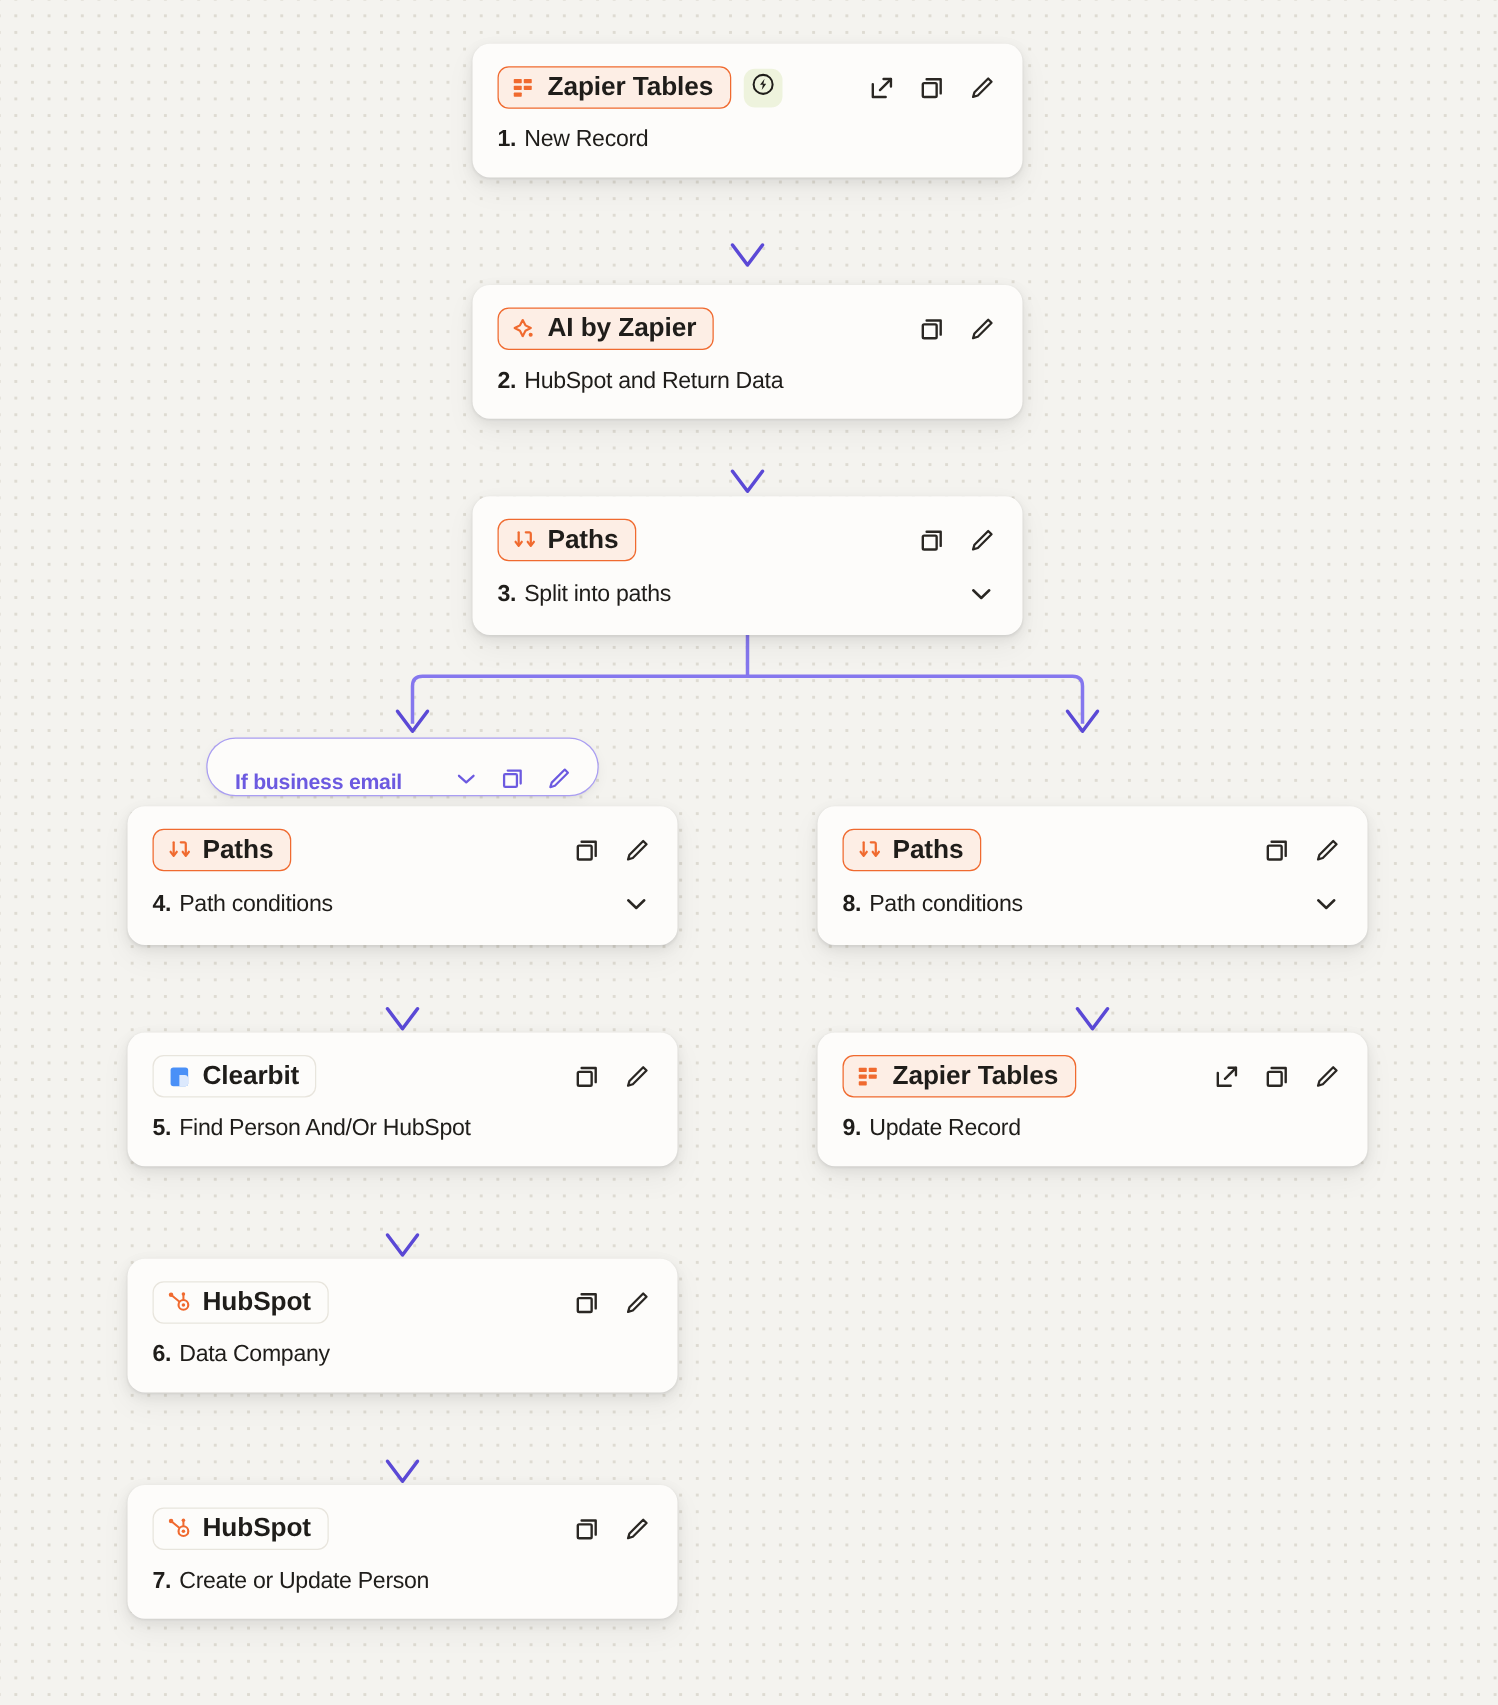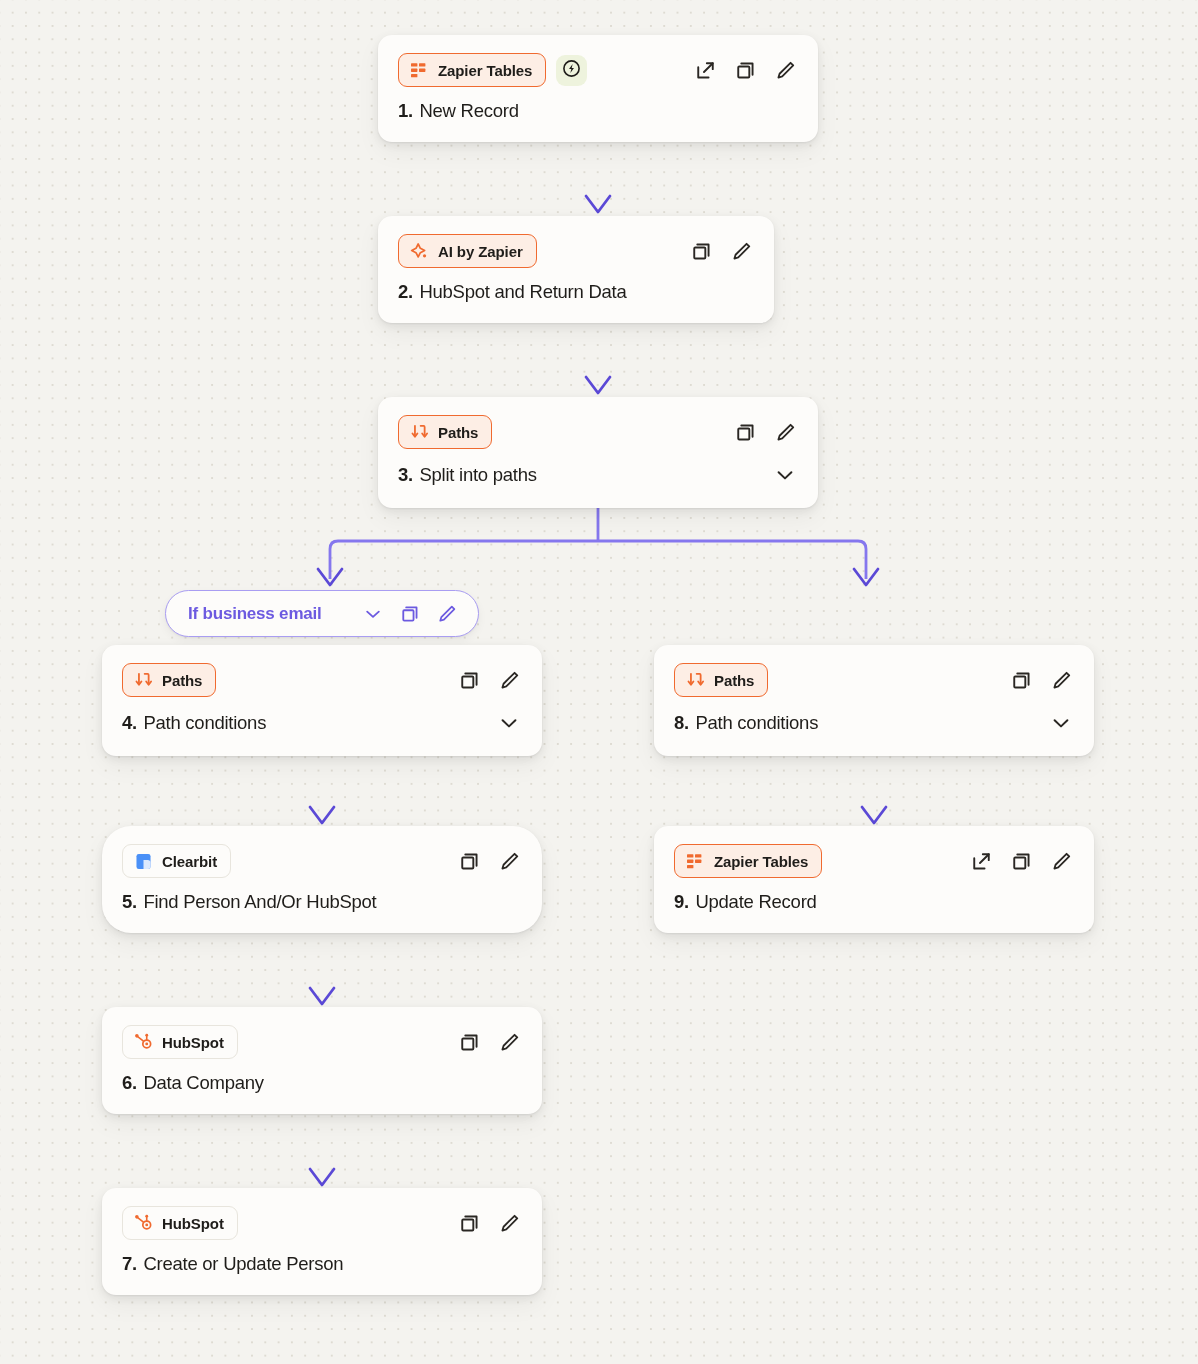--- a/index.html
+++ b/index.html
@@ -49,21 +49,21 @@
   }
 
   
   .chip {
     display: inline-flex;
     align-items: center;
     gap: 9px;
     height: 34px;
     padding: 0 13px 0 11px;
     border-radius: 9px;
-    font-size: 15px;
+    font-size: 21px;
     font-weight: 700;
     color: #1f1d1a;
     letter-spacing: -0.1px;
     white-space: nowrap;
   }
   .chip.orange {
     background: #fdeee5;
     border: 1.3px solid #f06a2f;
   }
   .chip.plain {
@@ -124,21 +124,21 @@
     align-items: center;
     justify-content: center;
     cursor: pointer;
   }
 
   
   .path-pill {
     position: absolute;
     height: 47px;
     display: flex;
-    align-items: center;
+    align-items: flex-end;
     gap: 0;
     padding: 0 18px 0 22px;
     border-radius: 24px;
     background: #fdfcfa;
     border: 1.6px solid #a99df2;
     box-shadow: 0 1px 2px rgba(28,26,22,.05), 0 4px 10px rgba(28,26,22,.05);
   }
   .path-pill .pill-label {
     font-size: 17px;
     font-weight: 700;
@@ -258,21 +258,21 @@
           </svg>
         </span>
       </div>
     </div>
     <div class="node-title">
       <span class="step">1.</span>
       <span class="label">New Record</span>
     </div>
   </div>
 
-  <div class="node" style="left:378px; top:216px; width:396px;text-align:center;">
+  <div class="node" style="left:378px; top:228px; width:440px;text-align:center;">
     <div class="node-head">
       <div class="chip orange">
         <span class="chip-ico">
           <svg width="19" height="19" viewBox="0 0 20 20">
             <path d="M8.6 2.1 L10.9 6.6 L15.4 8.9 L10.9 11.2 L8.6 15.7 L6.3 11.2 L1.8 8.9 L6.3 6.6 Z" fill="none" stroke="#f06a2f" stroke-width="1.8" stroke-linejoin="round"></path>
             <circle cx="15.3" cy="14.6" r="1.7" fill="#f06a2f"></circle>
           </svg>
         </span>
         <span>AI by Zapier</span>
       </div>
@@ -396,21 +396,21 @@
         <span class="label">Path conditions</span>
       </div>
       <span class="chev-btn">
         <svg width="22" height="22" viewBox="0 0 22 22">
           <path d="M4.6 8.2 L11 14.4 L17.4 8.2" fill="none" stroke="#2a2723" stroke-width="2" stroke-linecap="round" stroke-linejoin="round"></path>
         </svg>
       </span>
     </div>
   </div>
 
-  <div class="node" style="left:102px; top:826px; width:440px;border-radius:29px;">
+  <div class="node" style="left:102px; top:826px; width:440px;">
     <div class="node-head">
       <div class="chip plain">
         <span class="chip-ico">
           <svg width="19" height="19" viewBox="0 0 20 20">
             <path d="M2.6 4.6 Q2.6 2.2 5 2.2 H15 Q17.4 2.2 17.4 4.6 V15.4 Q17.4 17.8 15 17.8 H5 Q2.6 17.8 2.6 15.4 Z" fill="#4a90f7"></path>
             <path d="M10 8.4 H14.4 Q17.4 8.4 17.4 11.4 V15.4 Q17.4 17.8 15 17.8 H10 Z" fill="#dce9fd"></path>
           </svg>
         </span>
         <span>Clearbit</span>
       </div>

